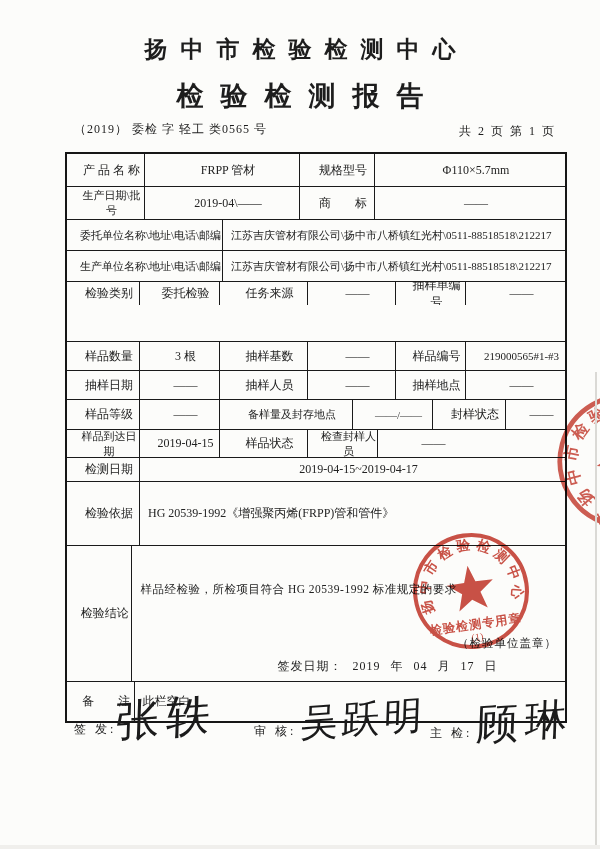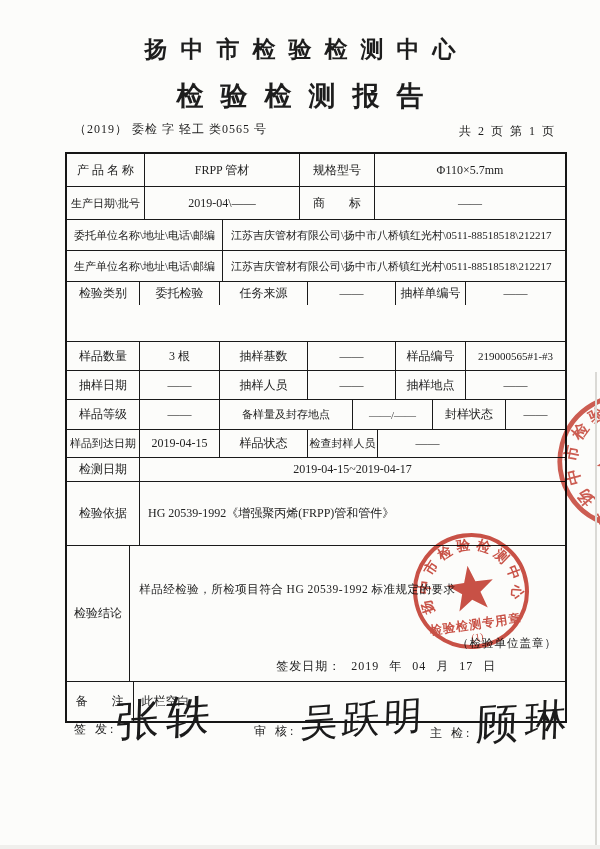--- a/index.html
+++ b/index.html
@@ -23,21 +23,21 @@
   .page-info  { position:absolute; top:123px; right:44px; font-size:12px; letter-spacing:2px; }
   
   .rtable {
     position:absolute; left:65px; top:152px; width:502px;
     border:2px solid #161616; background:transparent;
   }
   .tr { display:flex; border-top:1px solid #1a1a1a; }
   .tr:first-child { border-top:none; }
   .c  {
     border-left:1px solid #1a1a1a; display:flex; align-items:center; justify-content:center;
-    font-size:12px; text-align:center; overflow:hidden; color:#222;
+    font-size:12px; text-align:center; overflow:hidden; color:#222;padding-left:12px;
   }
   .c:first-child { border-left:none; }
   .c.left { justify-content:flex-start; text-align:left; padding-left:8px; }
   .c.small { font-size:11px; }
   .dash { color:#333; }
   
   .concl { position:relative; display:block; }
   .concl-text { position:absolute; top:36px; left:9px; font-size:11.5px; letter-spacing:.5px; }
   .seal-note  { position:absolute; top:90px; right:8px; font-size:11.5px; letter-spacing:1px; }
   .issue-line { position:absolute; top:112px; left:146px; font-size:12px; word-spacing:6px; letter-spacing:1px; }

